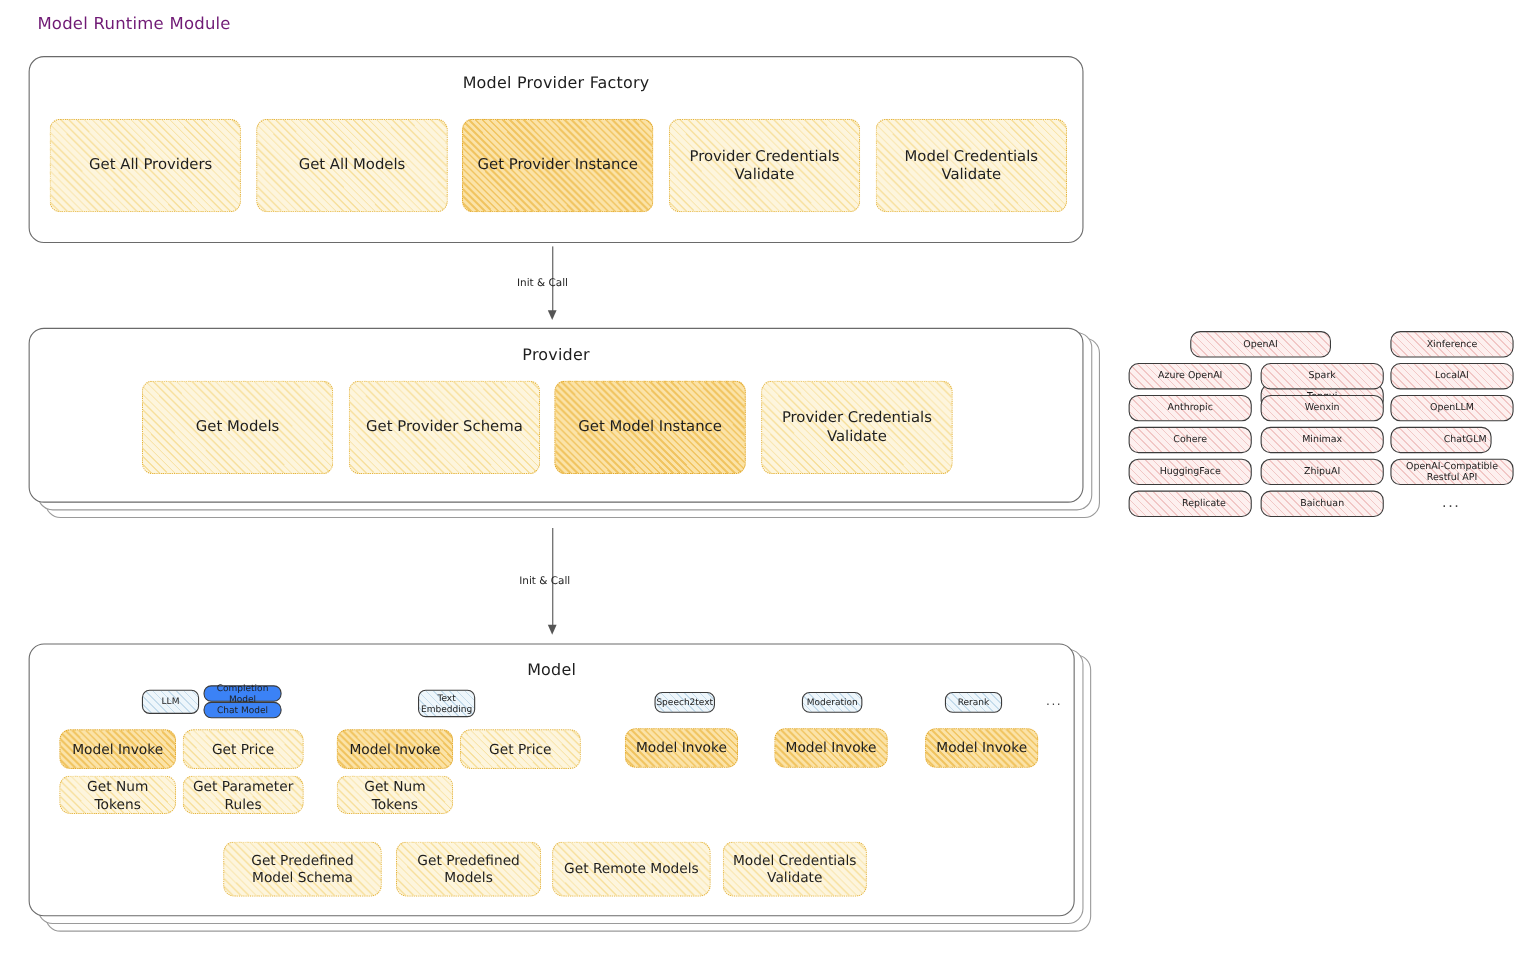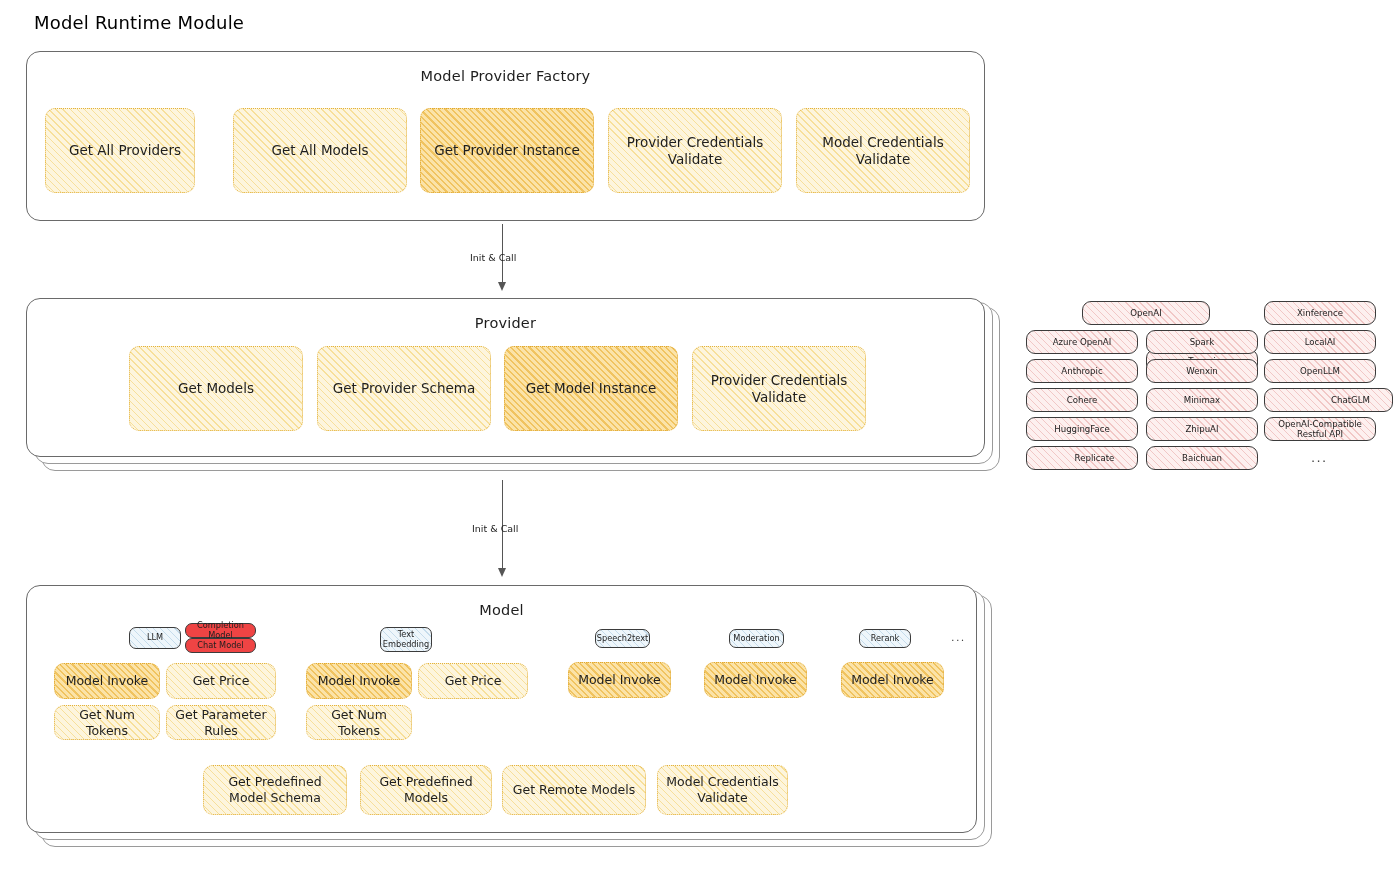--- a/index.html
+++ b/index.html
@@ -82,53 +82,53 @@
     font-size:8.2px;line-height:1.18;color:#1e1e1e;
     background-color:#eef6fb;
     background-image:repeating-linear-gradient(45deg,
         rgba(120,170,205,.34) 0px,
         rgba(120,170,205,.34) 1px,
         rgba(255,255,255,0) 1px,
         rgba(255,255,255,0) 5px);
     padding:1px 3px;
   }
   .tag.plain{
-    background-color:#ef4444;
+    background-color:#3b82f6;
     background-image:none;
   }
 
   
   .arrow-line{position:absolute;background:#555;width:1.3px;}
   .arrow-head{
     position:absolute;width:0;height:0;
     border-left:4.5px solid transparent;
     border-right:4.5px solid transparent;
     border-top:9px solid #555;
   }
   .arrow-label{
     position:absolute;font-size:9.5px;color:#1e1e1e;white-space:nowrap;
   }
 
   .page-title{
-    position:absolute;font-size:18px;color:#000000;letter-spacing:.2px;
+    position:absolute;font-size:15px;color:#701a75;letter-spacing:.2px;
   }
   .ellipsis{
     position:absolute;font-size:13px;color:#444;letter-spacing:1.4px;
   }
 </style>
 </head>
 <body>
 
 <div class="page-title" style="left:34px;top:12px;">Model Runtime Module</div>
 
 <div class="card" style="left:26px;top:51px;width:959px;height:170px;">
   <div class="card-title">Model Provider Factory</div>
 </div>
 
-<div class="node" style="left:45px;top:108px;width:150px;height:85px;padding-left:16px;">Get All Providers</div>
+<div class="node" style="left:45px;top:108px;width:174px;height:85px;padding-left:16px;">Get All Providers</div>
 <div class="node" style="left:233px;top:108px;width:174px;height:85px;">Get All Models</div>
 <div class="node hl" style="left:420px;top:108px;width:174px;height:85px;">Get Provider Instance</div>
 <div class="node" style="left:608px;top:108px;width:174px;height:85px;">Provider Credentials Validate</div>
 <div class="node" style="left:796px;top:108px;width:174px;height:85px;">Model Credentials Validate</div>
 
 <div class="arrow-line" style="left:502px;top:224px;height:60px;"></div>
 <div class="arrow-head" style="left:498px;top:282px;"></div>
 <div class="arrow-label" style="left:470px;top:252px;">Init &amp; Call</div>
 
 <div class="card-shadow" style="left:41px;top:307px;width:959px;height:164px;"></div>
@@ -152,21 +152,21 @@
 <div class="chip" style="left:1146px;top:301px;width:112px;height:24px;margin-top:48px;">Tongyi</div>
 <div class="chip" style="left:1146px;top:330px;width:112px;height:24px;">Spark</div>
 <div class="chip" style="left:1146px;top:359px;width:112px;height:24px;">Wenxin</div>
 <div class="chip" style="left:1146px;top:388px;width:112px;height:24px;">Minimax</div>
 <div class="chip" style="left:1146px;top:417px;width:112px;height:24px;">ZhipuAI</div>
 <div class="chip" style="left:1146px;top:446px;width:112px;height:24px;">Baichuan</div>
 
 <div class="chip" style="left:1264px;top:301px;width:112px;height:24px;">Xinference</div>
 <div class="chip" style="left:1264px;top:330px;width:112px;height:24px;">LocalAI</div>
 <div class="chip" style="left:1264px;top:359px;width:112px;height:24px;">OpenLLM</div>
-<div class="chip" style="left:1264px;top:388px;width:129px;height:24px;padding-left:47px;">ChatGLM</div>
+<div class="chip" style="left:1264px;top:388px;width:92px;height:24px;padding-left:47px;">ChatGLM</div>
 <div class="chip" style="left:1264px;top:417px;width:112px;height:24px;">OpenAI-Compatible Restful API</div>
 <div class="ellipsis" style="left:1311px;top:450px;">...</div>
 
 <div class="arrow-line" style="left:502px;top:480px;height:90px;"></div>
 <div class="arrow-head" style="left:498px;top:568px;"></div>
 <div class="arrow-label" style="left:472px;top:523px;">Init &amp; Call</div>
 
 <div class="card-shadow" style="left:41px;top:595px;width:951px;height:252px;"></div>
 <div class="card-shadow" style="left:34px;top:590px;width:951px;height:250px;"></div>
 <div class="card" style="left:26px;top:585px;width:951px;height:248px;padding-left:40px;">

